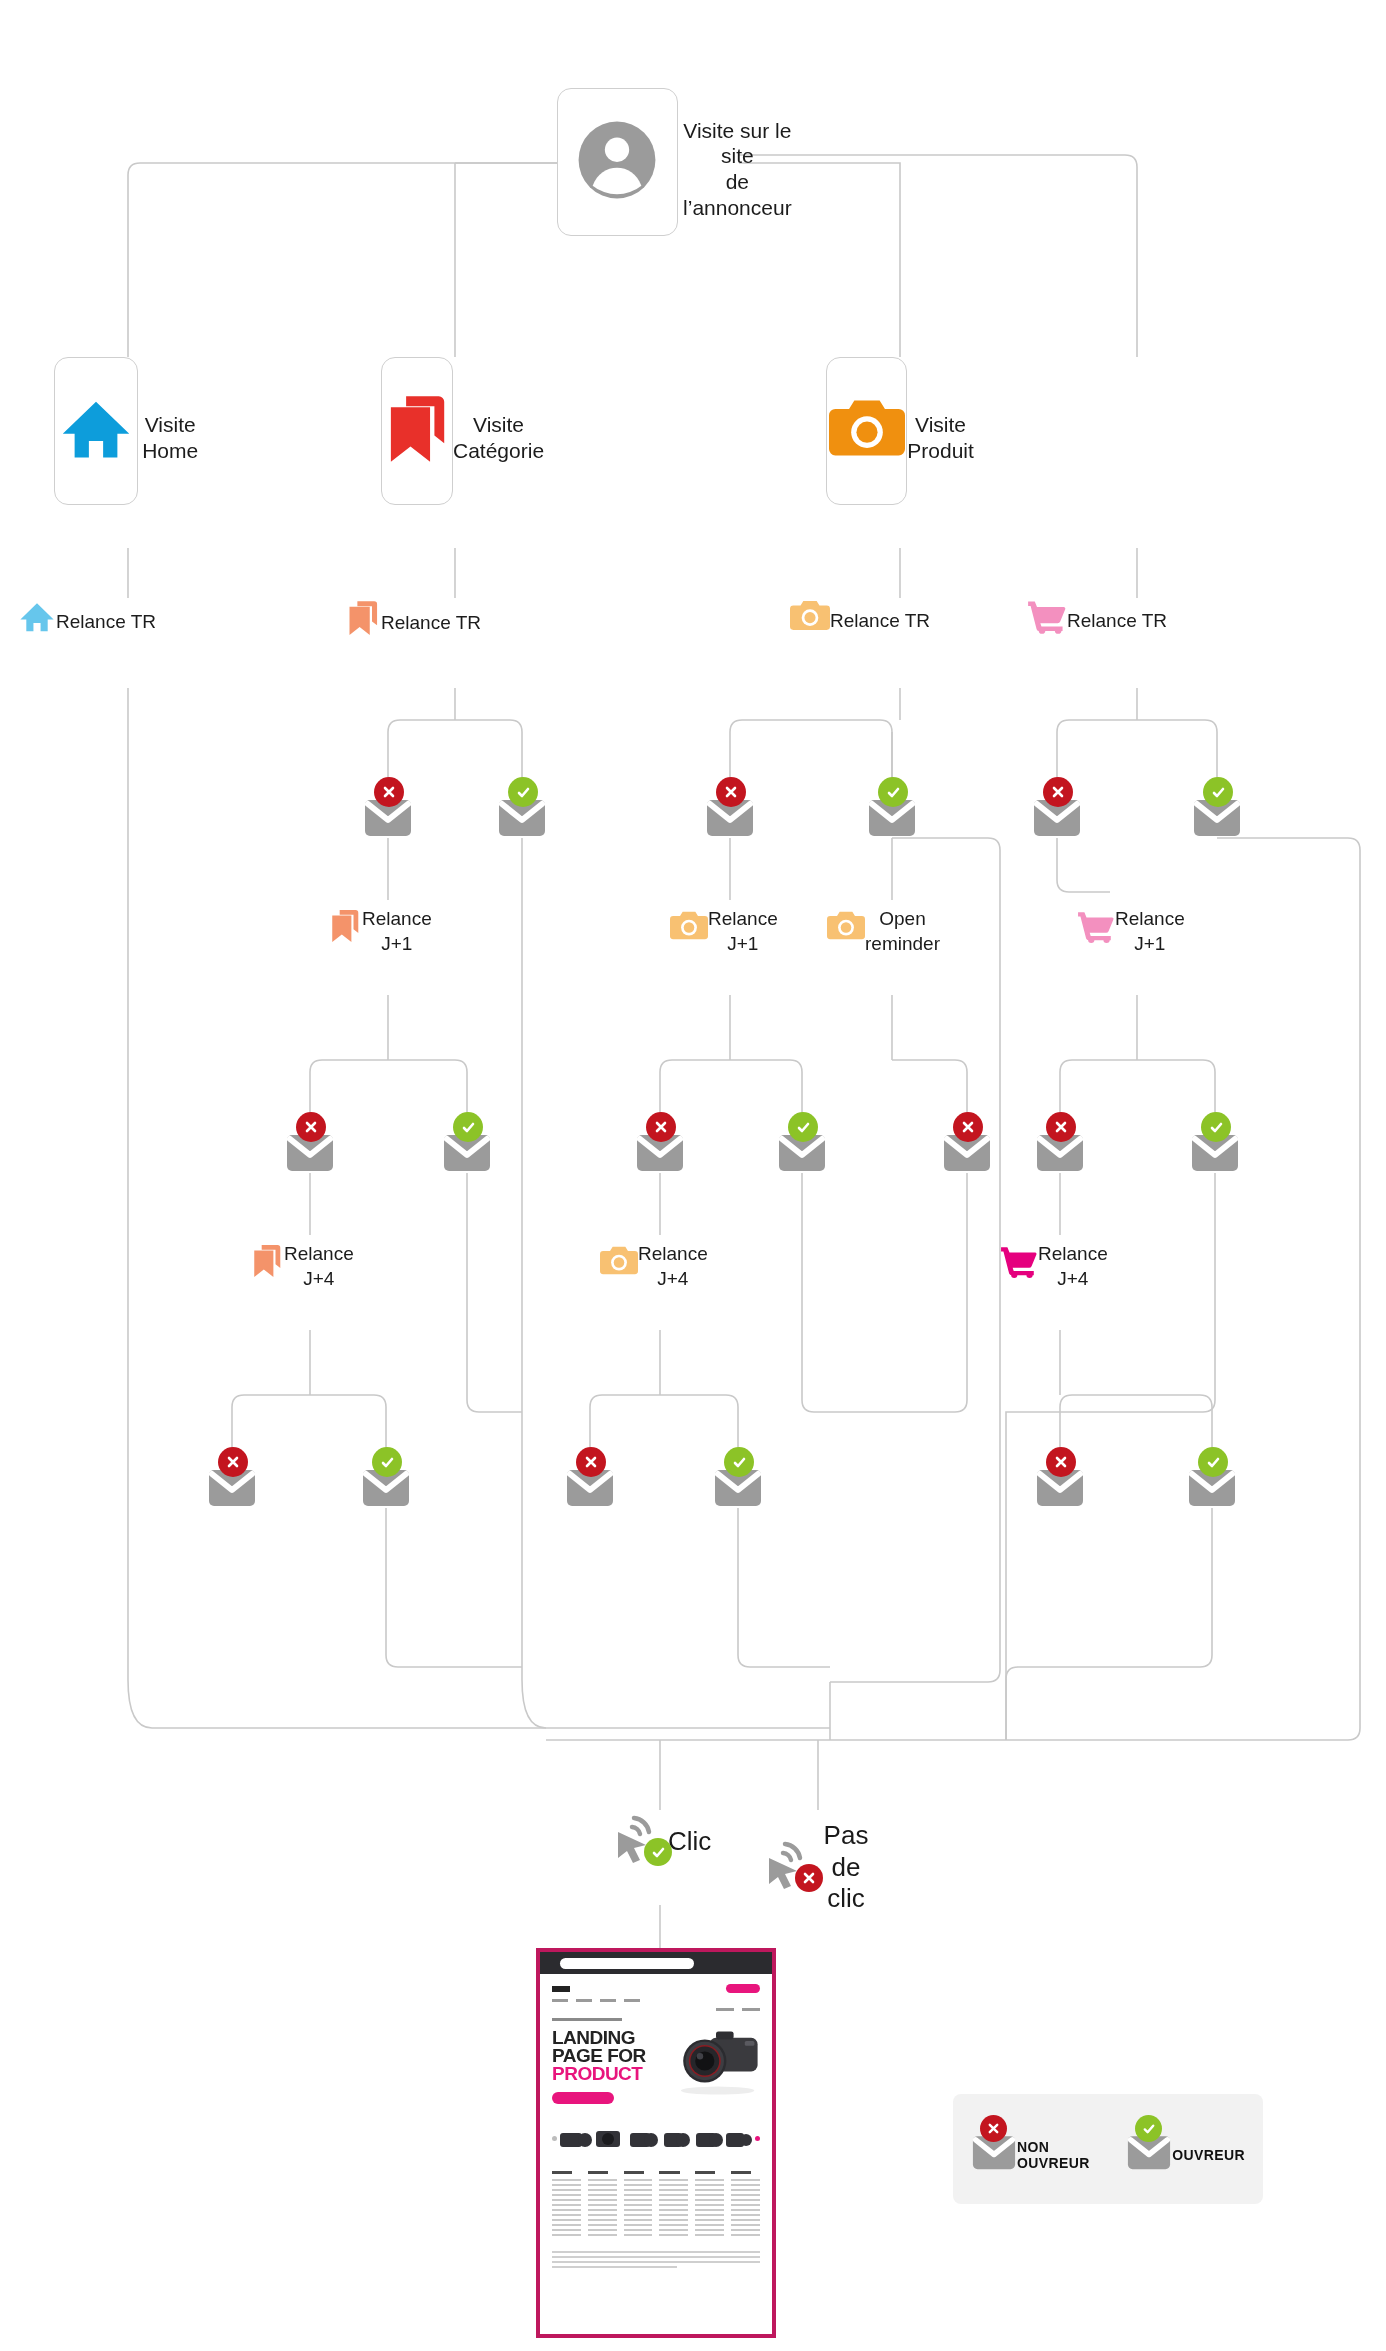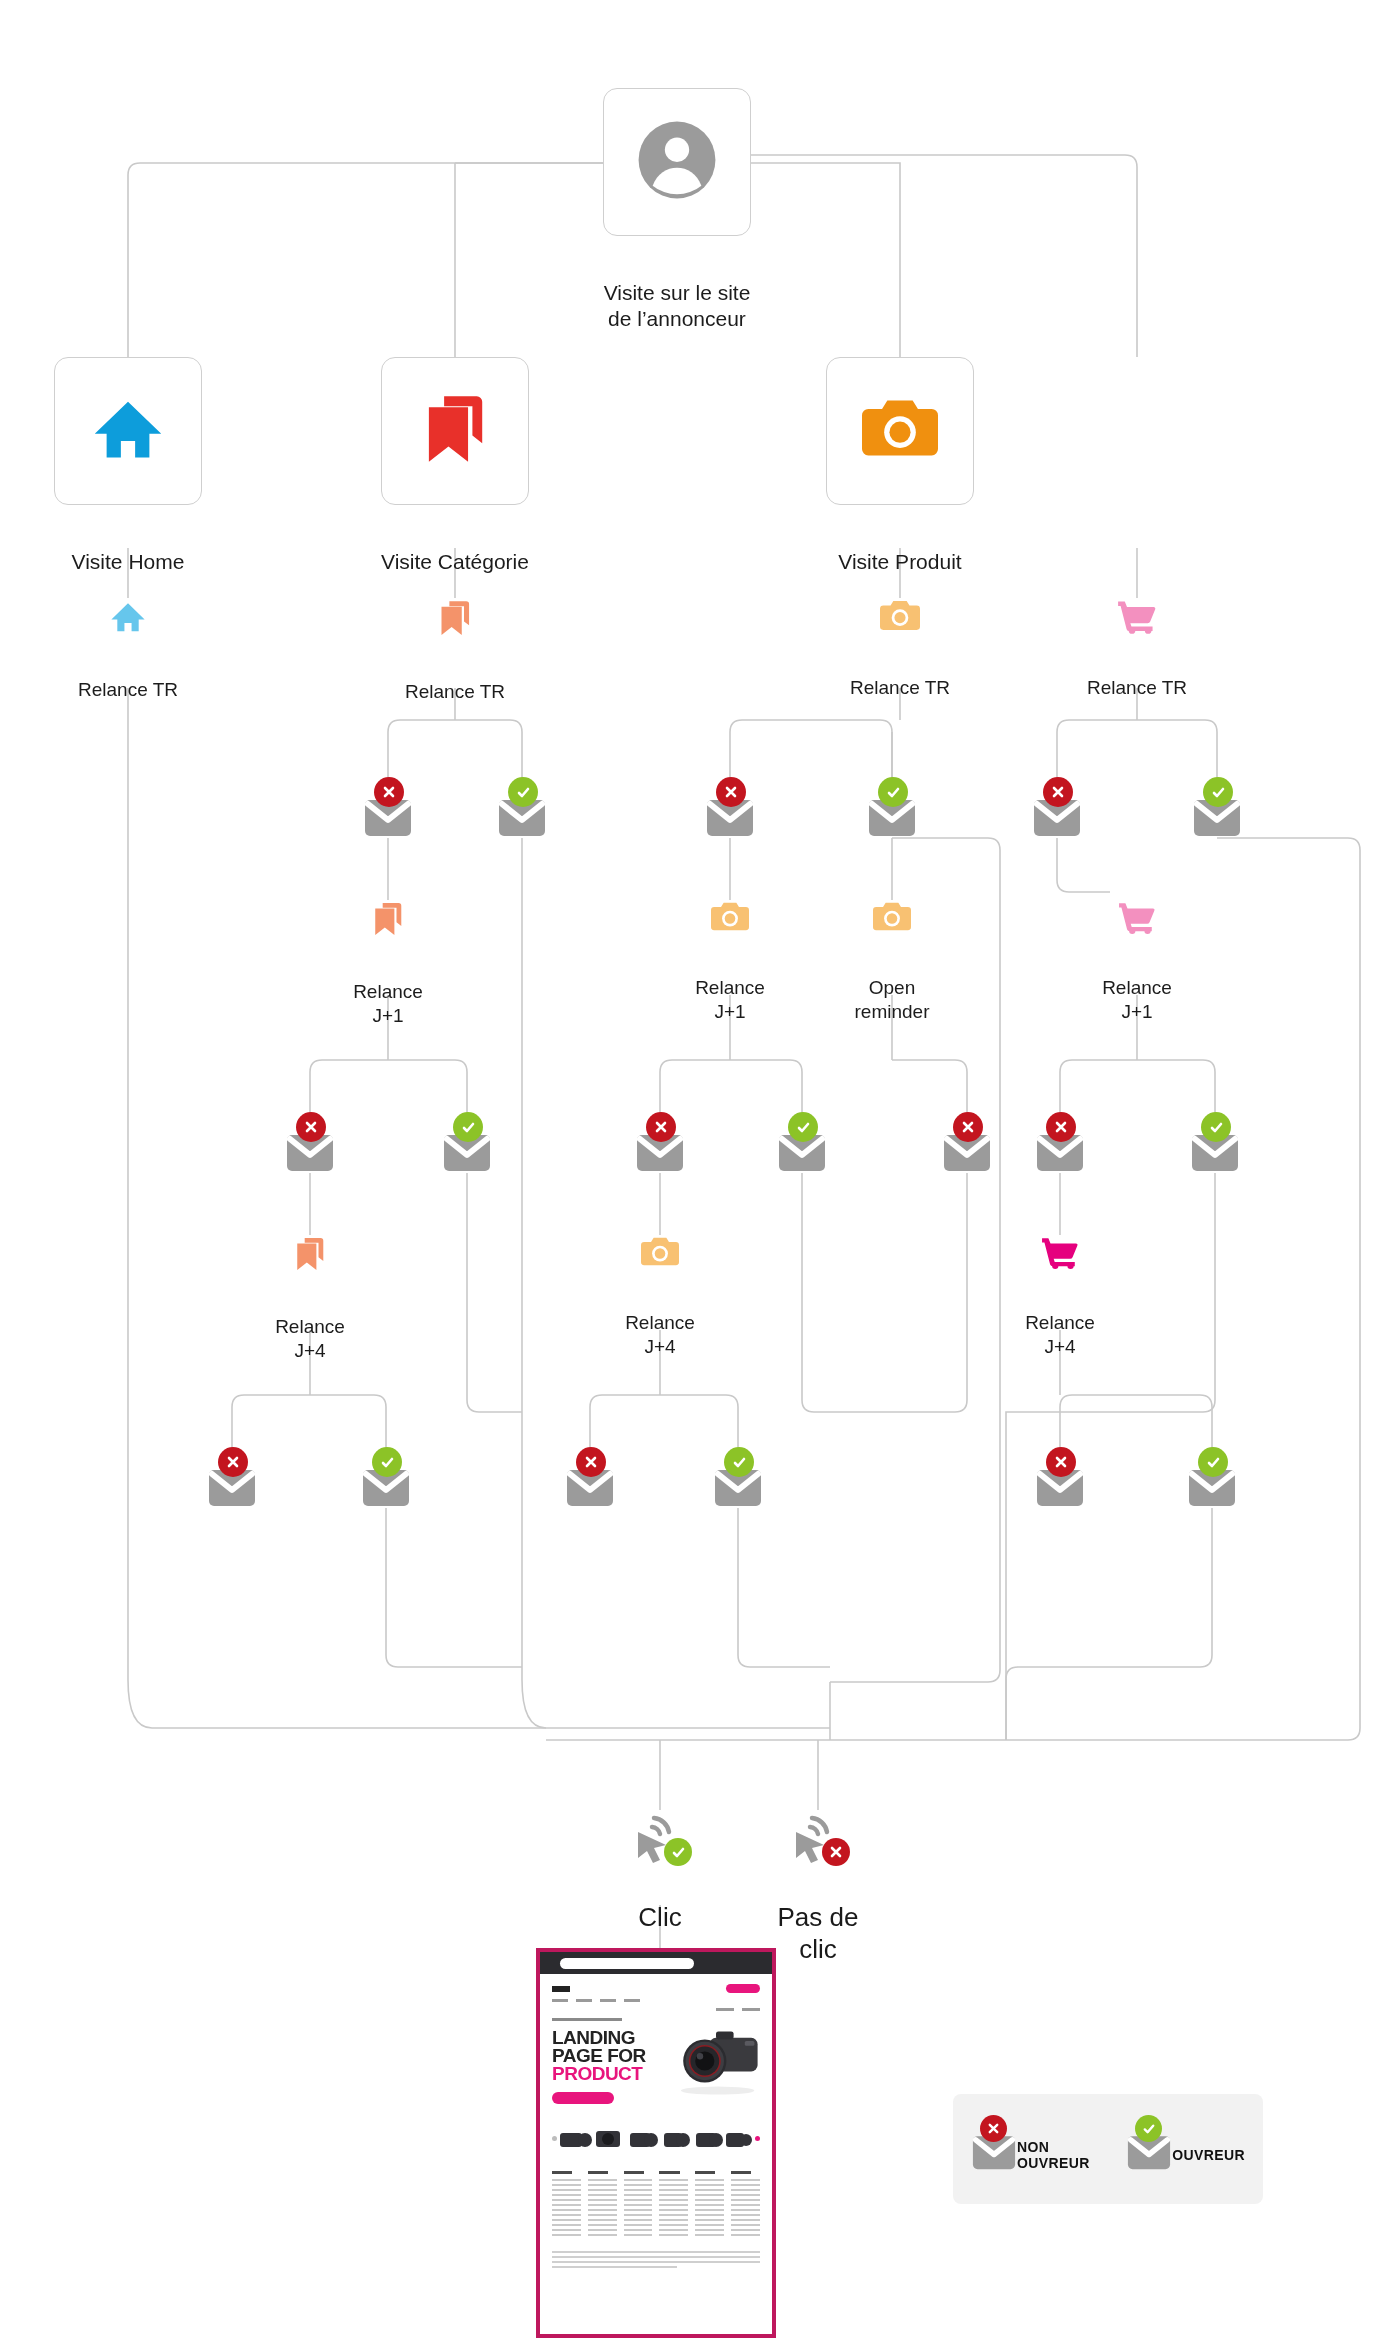--- a/index.html
+++ b/index.html
@@ -17,25 +17,24 @@
   }
   #wires{
     position:absolute;
     left:0;top:0;
     width:1386px;height:2351px;
     pointer-events:none;
   }
   .node{
     position:absolute;
     display:flex;
-    flex-direction:column;
+    flex-direction:row;
     align-items:center;
     text-align:center;
     line-height:1.22;
-    gap:30px;
   }
   .card{
     width:148px;height:148px;
     border:1px solid #cfcfcf;
     border-radius:14px;
     background:#ffffff;
     display:flex;align-items:center;justify-content:center;
     box-sizing:border-box;
   }
   .node-label{

